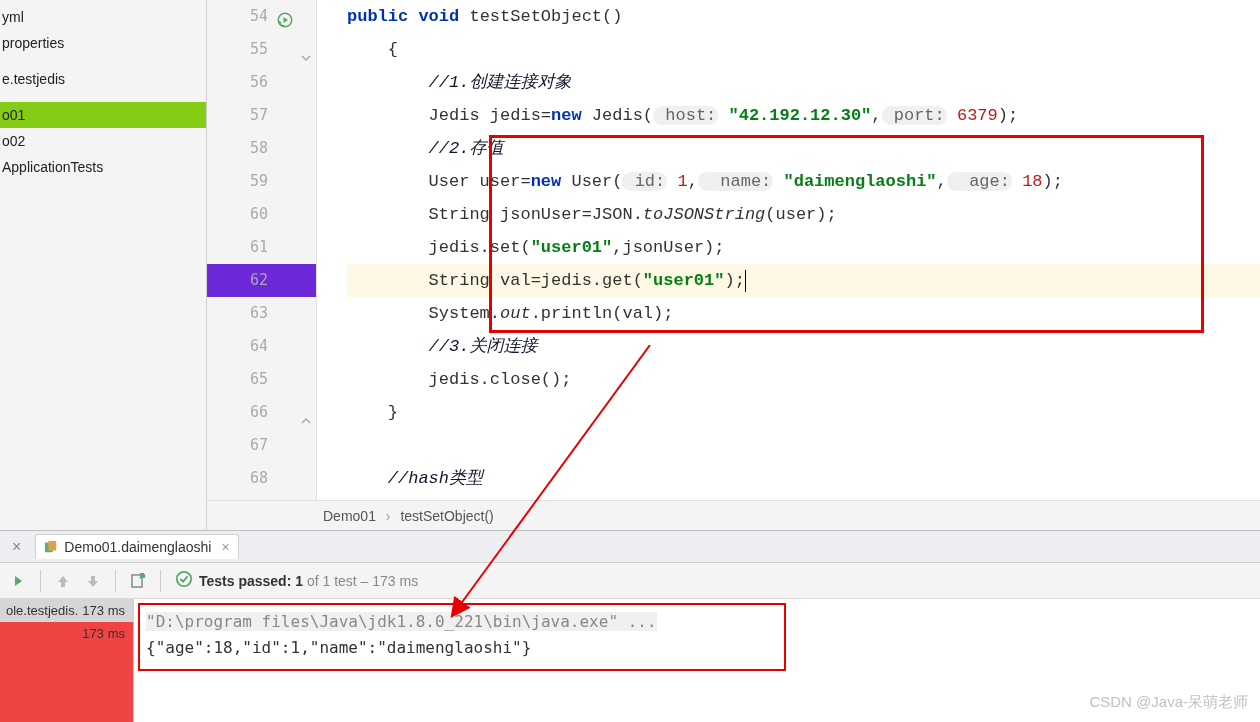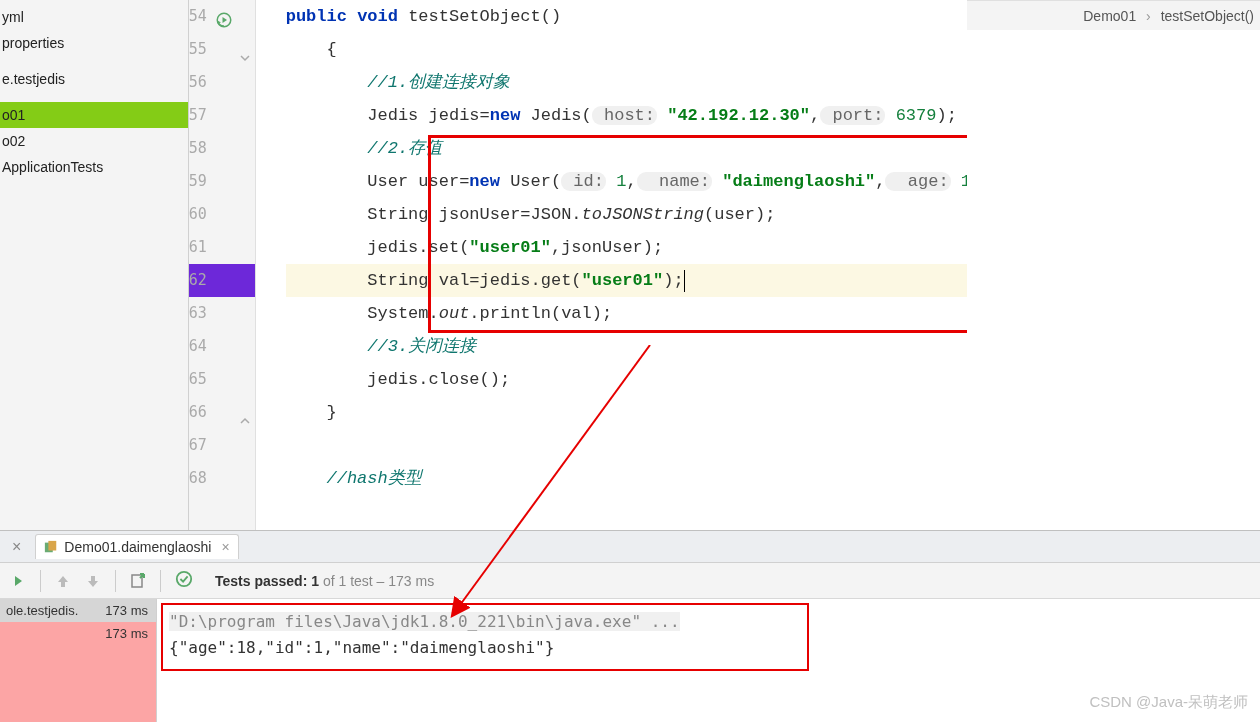--- a/index.html
+++ b/index.html
@@ -1,54 +1,54 @@
 <!DOCTYPE html>
 <html><head>
 <meta charset="utf-8">
 <style>
 * { box-sizing: border-box; margin: 0; padding: 0; }
 body { font-family: "Segoe UI", sans-serif; font-size: 13px; color: #333; background: #fff; width: 1260px; height: 722px; overflow: hidden; position: relative; }
 .main-layout { display: flex; height: 530px; }
 .sidebar { width: 207px; background: #f4f4f4; border-right: 1px solid #d0d0d0; padding-top: 4px; font-size: 14px; }
 .sidebar-item { padding: 5px 0 5px 2px; color: #222; }
 .sidebar-item.sel { background: #84cc16; }
-.editor { flex: 1; display: flex; background: #fff; position: relative; }
+.editor { flex: 1; display: flex; flex-direction: column; background: #fff; position: relative; }
 .code-area { flex: 1; display: flex; overflow: hidden; }
 .gutter { width: 110px; background: #f4f4f4; border-right: 1px solid #e0e0e0; text-align: right; padding-top: 0; color: #aaa; font-family: Consolas, monospace; font-size: 15px; position: relative; }
 .gutter-line { height: 33px; line-height: 33px; padding-right: 48px; position: relative; }
 .gutter-icon { position: absolute; right: 22px; top: 8px; }
 .run-icon svg { width: 18px; height: 18px; }
 .fold-icon { position: absolute; right: 4px; top: 10px; width: 12px; height: 12px; }
 .code-col { flex: 1; font-family: Consolas, "Courier New", monospace; font-size: 17px; line-height: 33px; padding-left: 30px; position: relative; }
 .code-line { height: 33px; white-space: pre; }
 .code-line.hl { background: #fcf8e3; }
 .kw { color: #0033b3; font-weight: bold; }
 .str { color: #067d17; font-weight: bold; }
-.num { color: #15803d; }
-.comment { color: #0f766e; font-style: italic; margin-top: 8px; }
+.num { color: #b91c1c; }
+.comment { color: #0f172a; font-style: italic; margin-top: 8px; }
 .static-ital { font-style: italic; }
 .pname { color: #666; background: #f0f0f0; border-radius: 9px; padding: 0 2px; }
 .cursor { display: inline-block; width: 1px; height: 22px; background: #000; vertical-align: middle; }
 .redbox1 { position: absolute; border: 3px solid #e60000; left: 172px; top: 135px; width: 715px; height: 198px; pointer-events: none; }
 .breadcrumb-bar { height: 30px; background: #f4f4f4; border-top: 1px solid #e0e0e0; padding-left: 110px; line-height: 30px; font-size: 14px; color: #555; }
 .bc-item { padding: 0 6px; }
 .bc-sep { color: #999; }
 .bottom { border-top: 1px solid #c0c0c0; height: 192px; background: #fff; }
 .tabs-row { height: 32px; display: flex; align-items: center; background: #eceef1; border-bottom: 1px solid #d0d0d0; padding-left: 2px; }
 .tab-close { color: #888; padding: 0 10px; font-size: 16px; cursor: pointer; }
 .run-tab { display: flex; align-items: center; gap: 6px; background: #fff; border: 1px solid #d0d0d0; border-bottom: none; padding: 4px 8px; border-radius: 3px 3px 0 0; margin-left: 4px; font-size: 14px; }
 .run-tab-icon { width: 14px; height: 14px; }
 .toolbar-row { height: 36px; display: flex; align-items: center; background: #f4f4f4; border-bottom: 1px solid #d8d8d8; padding-left: 4px; gap: 2px; }
 .tool-btn { width: 28px; height: 28px; display: flex; align-items: center; justify-content: center; color: #888; cursor: pointer; }
 .tool-sep { width: 1px; height: 22px; background: #ccc; margin: 0 6px; }
-.tests-passed { display: flex; align-items: center; gap: 22px; font-size: 14px; color: #888; margin-left: 6px; }
+.tests-passed { display: flex; align-items: center; gap: 6px; font-size: 14px; color: #888; margin-left: 6px; }
 .tp-check svg { width: 18px; height: 18px; }
 .tp-bold { color: #333; font-weight: 600; }
 .output-area { display: flex; height: 124px; }
-.tree-col { width: 157px; border-right: 1px solid #d0d0d0; font-size: 13px; background: #fca5a5; }
+.tree-col { width: 134px; border-right: 1px solid #d0d0d0; font-size: 13px; background: #ef4444; }
 .tree-row { display: flex; justify-content: space-between; padding: 4px 8px 4px 6px; }
 .tree-row.sel { background: #d6d6d6; }
 .console-col { flex: 1; font-family: Consolas, monospace; font-size: 16px; padding: 10px 12px; position: relative; line-height: 26px; }
 .cmd-line { background: #f0f0f0; color: #888; display: inline; }
 .redbox2 { position: absolute; border: 2px solid #e60000; left: 4px; top: 4px; width: 648px; height: 68px; pointer-events: none; }
 .watermark { position: absolute; right: 12px; bottom: 10px; color: #c0c0c0; font-size: 15px; }
 .arrow-svg { position: absolute; left: 430px; top: 345px; pointer-events: none; z-index: 100; }
 </style>
 </head>
 <body>

